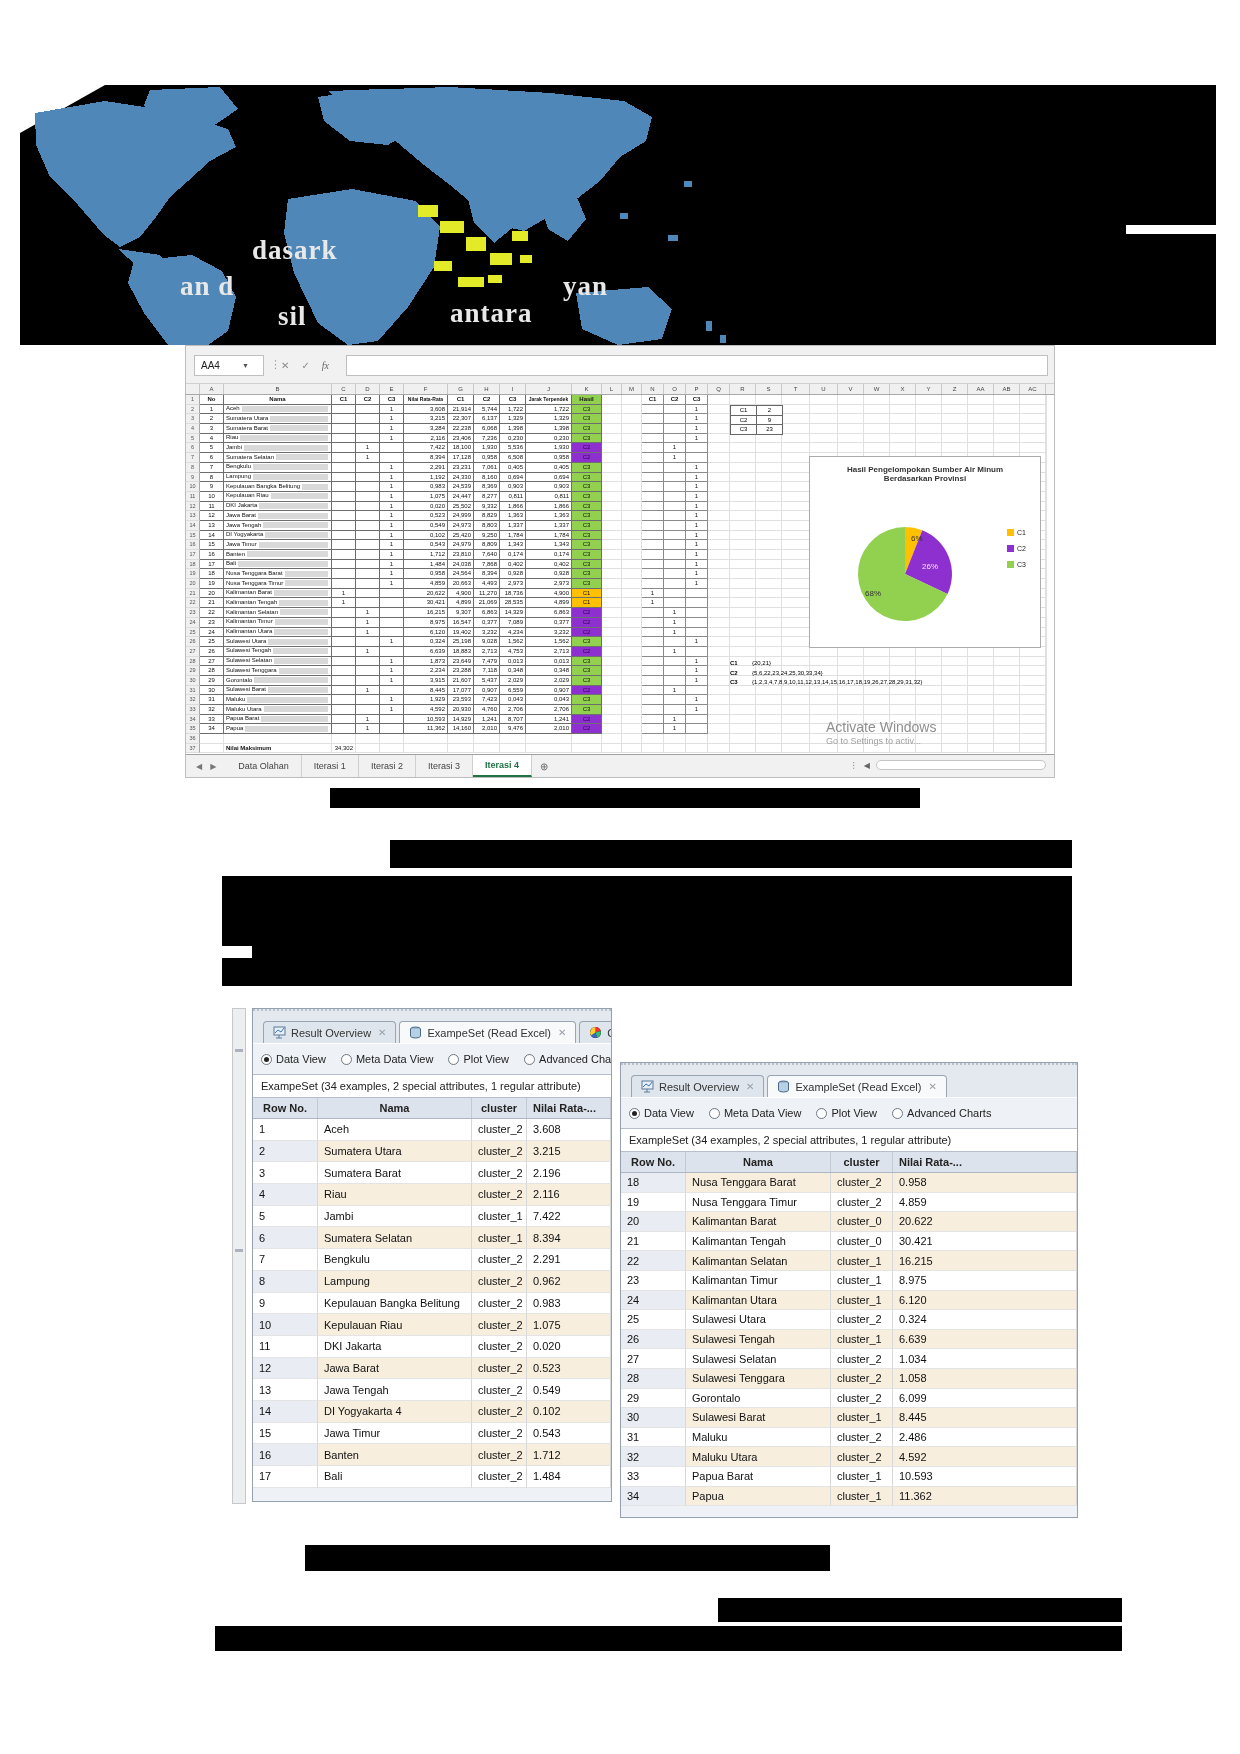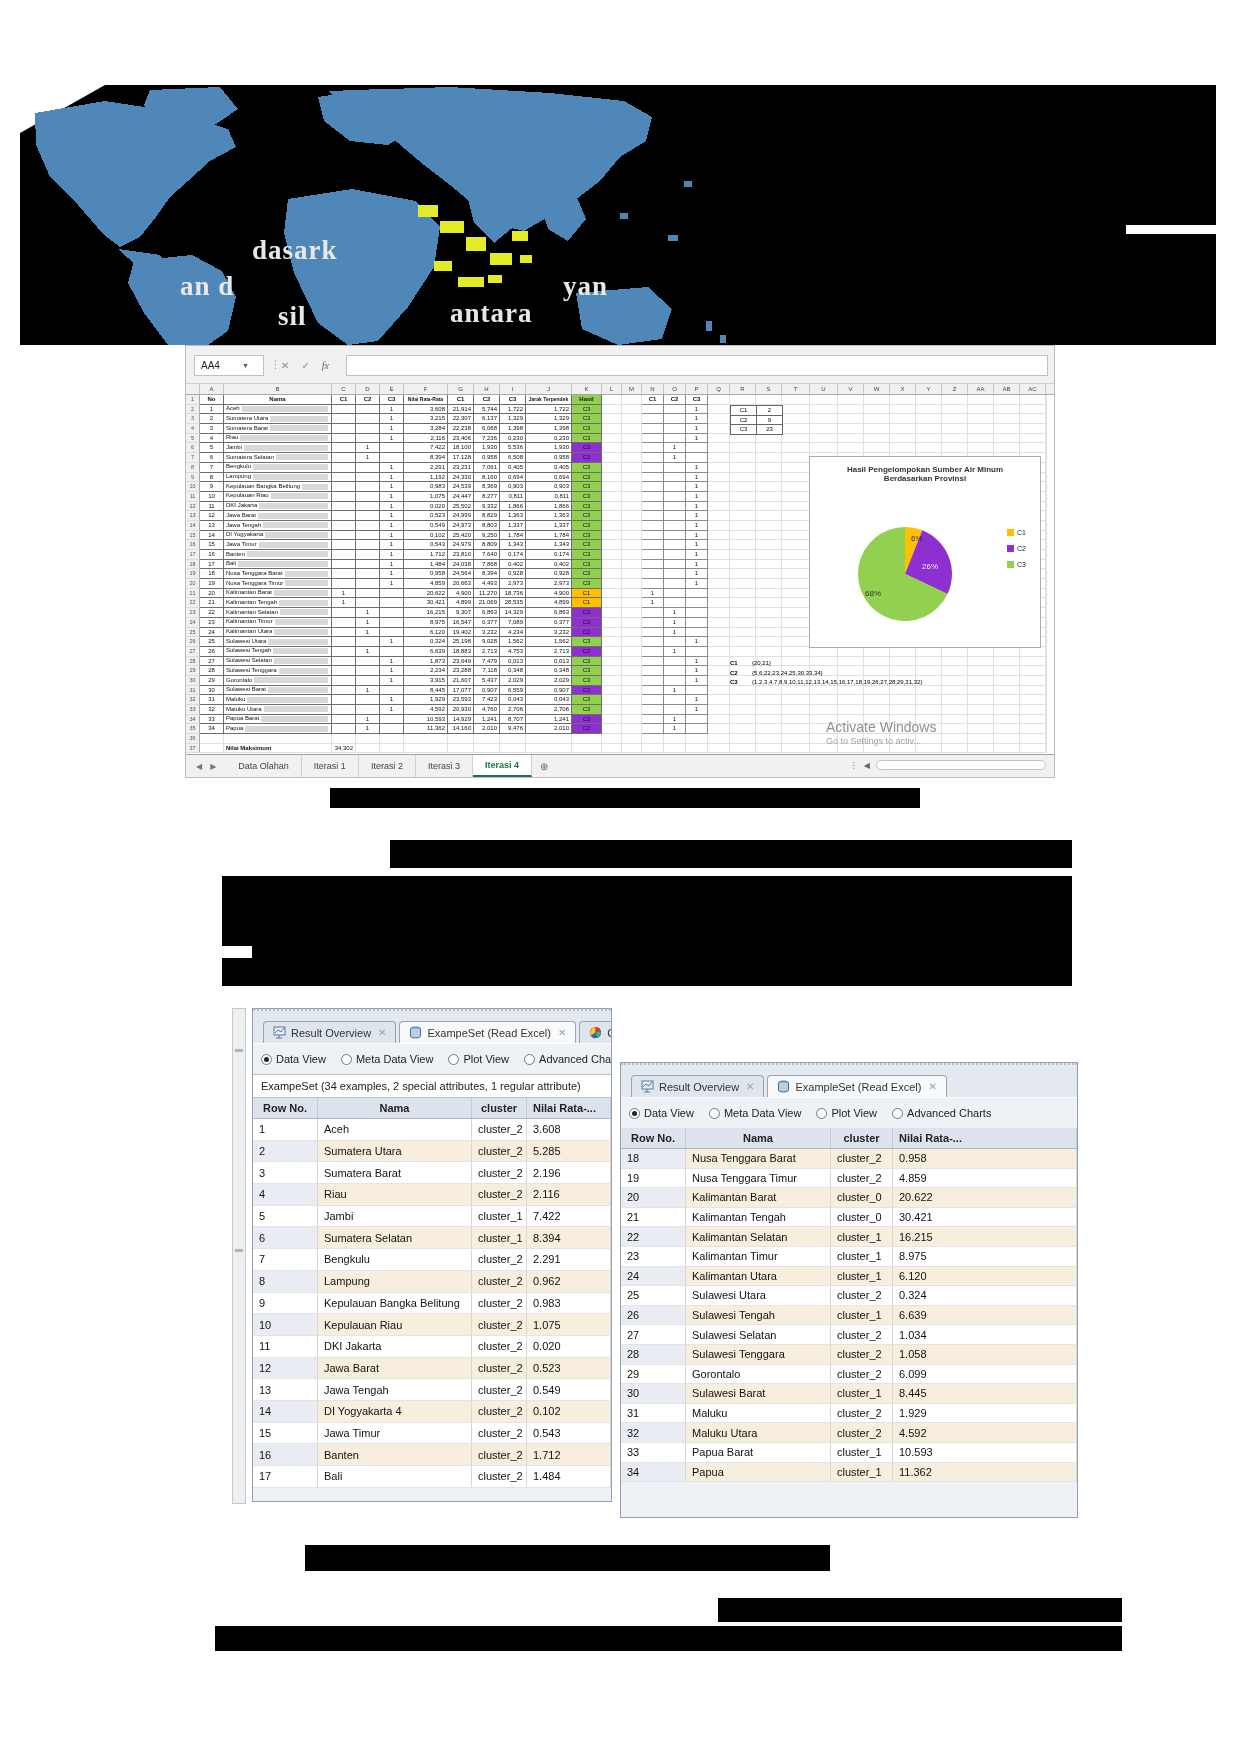--- a/index.html
+++ b/index.html
@@ -1659,21 +1659,21 @@
         <div class="rm-row" style="height: 21.7px;">
           <div class="rm-cell c0" style="width: 65px;">1</div>
           <div class="rm-cell c1" style="width: 154px;">Aceh</div>
           <div class="rm-cell c2" style="width: 55px;">cluster_2</div>
           <div class="rm-cell c3" style="flex: 1 1 0%;">3.608</div>
         </div>
         <div class="rm-row ev" style="height: 21.7px;">
           <div class="rm-cell c0" style="width: 65px;">2</div>
           <div class="rm-cell c1" style="width: 154px;">Sumatera Utara</div>
           <div class="rm-cell c2" style="width: 55px;">cluster_2</div>
-          <div class="rm-cell c3" style="flex: 1 1 0%;">5.285</div>
+          <div class="rm-cell c3" style="flex: 1 1 0%;">3.215</div>
         </div>
         <div class="rm-row" style="height: 21.7px;">
           <div class="rm-cell c0" style="width: 65px;">3</div>
           <div class="rm-cell c1" style="width: 154px;">Sumatera Barat</div>
           <div class="rm-cell c2" style="width: 55px;">cluster_2</div>
           <div class="rm-cell c3" style="flex: 1 1 0%;">2.196</div>
         </div>
         <div class="rm-row ev" style="height: 21.7px;">
           <div class="rm-cell c0" style="width: 65px;">4</div>
           <div class="rm-cell c1" style="width: 154px;">Riau</div>
@@ -1792,20 +1792,21 @@
         </div>
         <div class="rm-radio">
           <span class="rm-dot"></span>
           <span>Plot View</span>
         </div>
         <div class="rm-radio">
           <span class="rm-dot"></span>
           <span>Advanced Charts</span>
         </div>
       </div>
+      <div class="rm-info">ExampleSet (34 examples, 2 special attributes, 1 regular attribute)</div>
       <div class="rm-table">
         <div class="rm-hrow">
           <div class="rm-hc" style="width: 65px;">Row No.</div>
           <div class="rm-hc" style="width: 145px;">Nama</div>
           <div class="rm-hc" style="width: 62px;">cluster</div>
           <div class="rm-hc" style="flex: 1 1 0%; text-align: left;">Nilai Rata-...</div>
         </div>
         <div class="rm-row ev" style="height: 19.6px;">
           <div class="rm-cell c0" style="width: 65px;">18</div>
           <div class="rm-cell c1" style="width: 145px;">Nusa Tenggara Barat</div>
@@ -1881,21 +1882,21 @@
         <div class="rm-row ev" style="height: 19.6px;">
           <div class="rm-cell c0" style="width: 65px;">30</div>
           <div class="rm-cell c1" style="width: 145px;">Sulawesi Barat</div>
           <div class="rm-cell c2" style="width: 62px;">cluster_1</div>
           <div class="rm-cell c3" style="flex: 1 1 0%;">8.445</div>
         </div>
         <div class="rm-row" style="height: 19.6px;">
           <div class="rm-cell c0" style="width: 65px;">31</div>
           <div class="rm-cell c1" style="width: 145px;">Maluku</div>
           <div class="rm-cell c2" style="width: 62px;">cluster_2</div>
-          <div class="rm-cell c3" style="flex: 1 1 0%;">1.929</div>
+          <div class="rm-cell c3" style="flex: 1 1 0%;">2.486</div>
         </div>
         <div class="rm-row ev" style="height: 19.6px;">
           <div class="rm-cell c0" style="width: 65px;">32</div>
           <div class="rm-cell c1" style="width: 145px;">Maluku Utara</div>
           <div class="rm-cell c2" style="width: 62px;">cluster_2</div>
           <div class="rm-cell c3" style="flex: 1 1 0%;">4.592</div>
         </div>
         <div class="rm-row" style="height: 19.6px;">
           <div class="rm-cell c0" style="width: 65px;">33</div>
           <div class="rm-cell c1" style="width: 145px;">Papua Barat</div>

